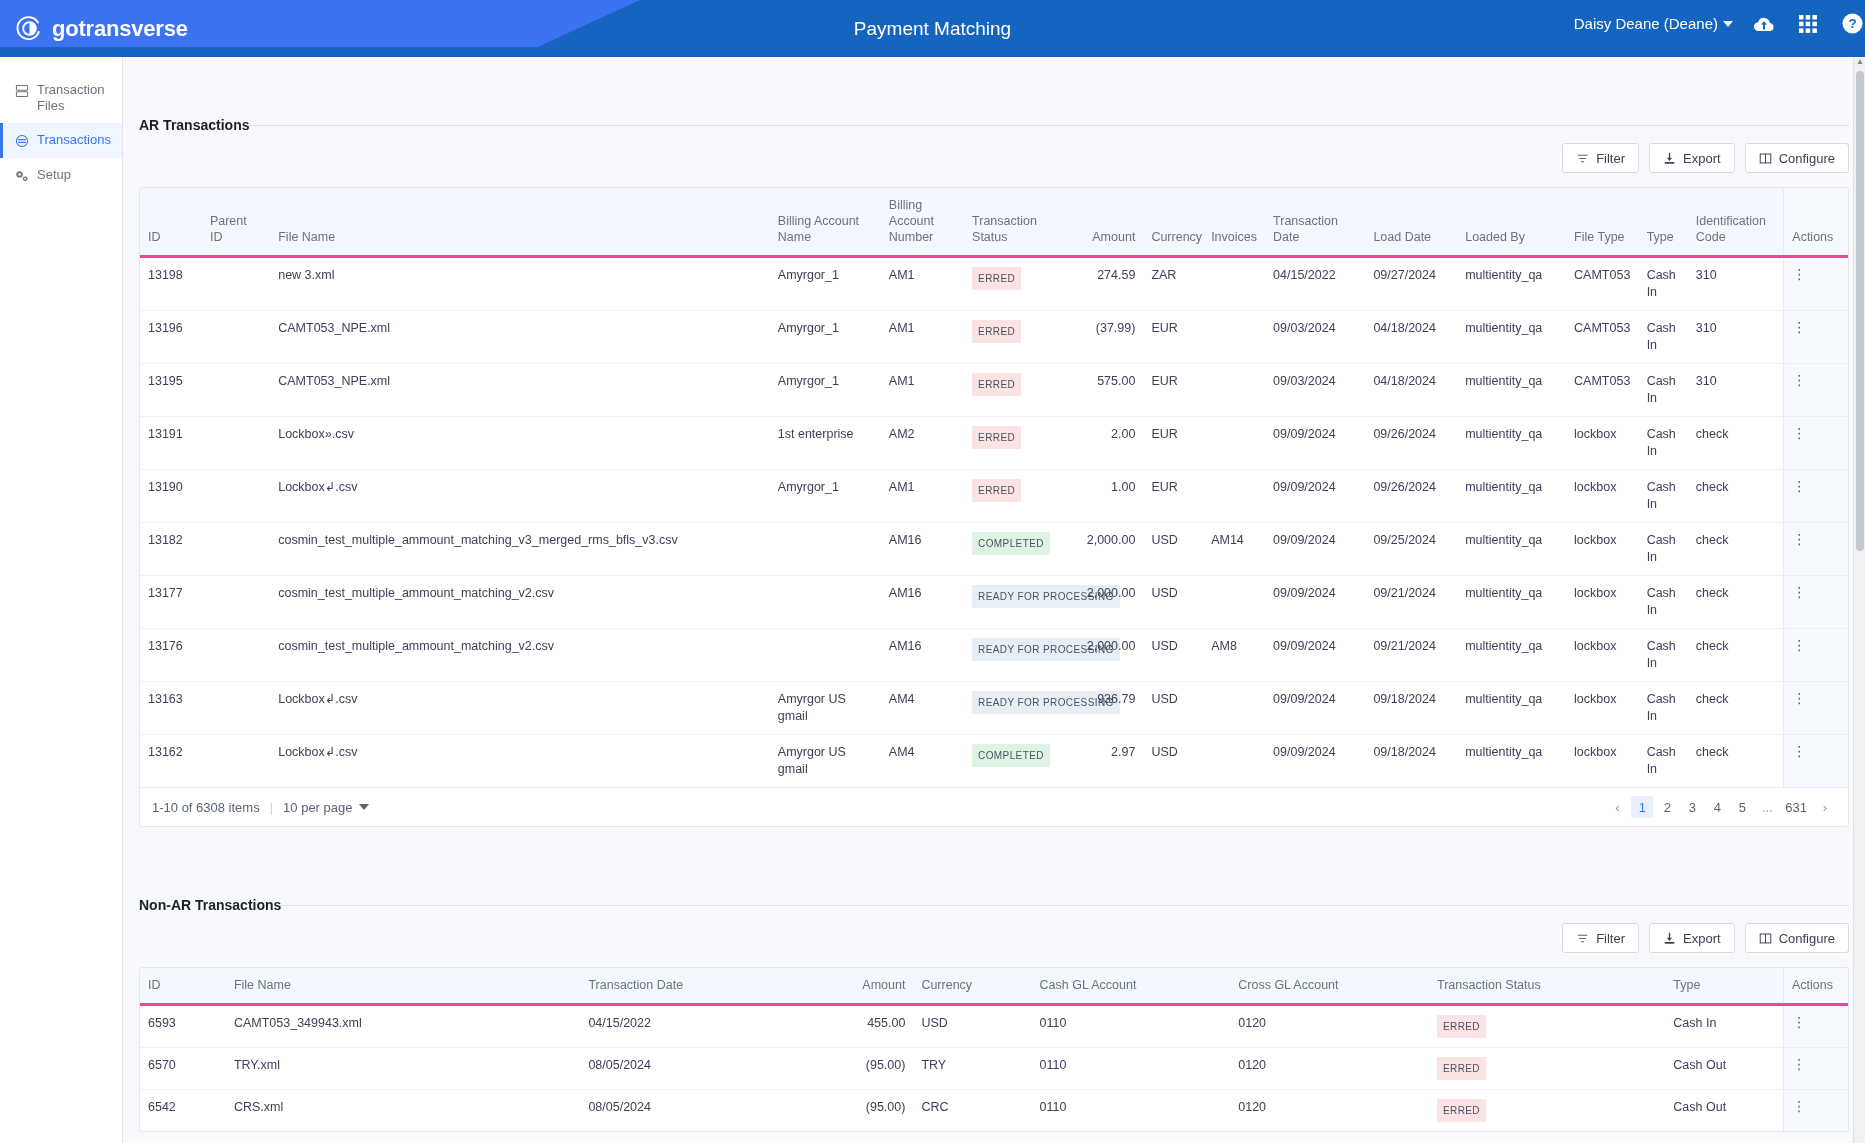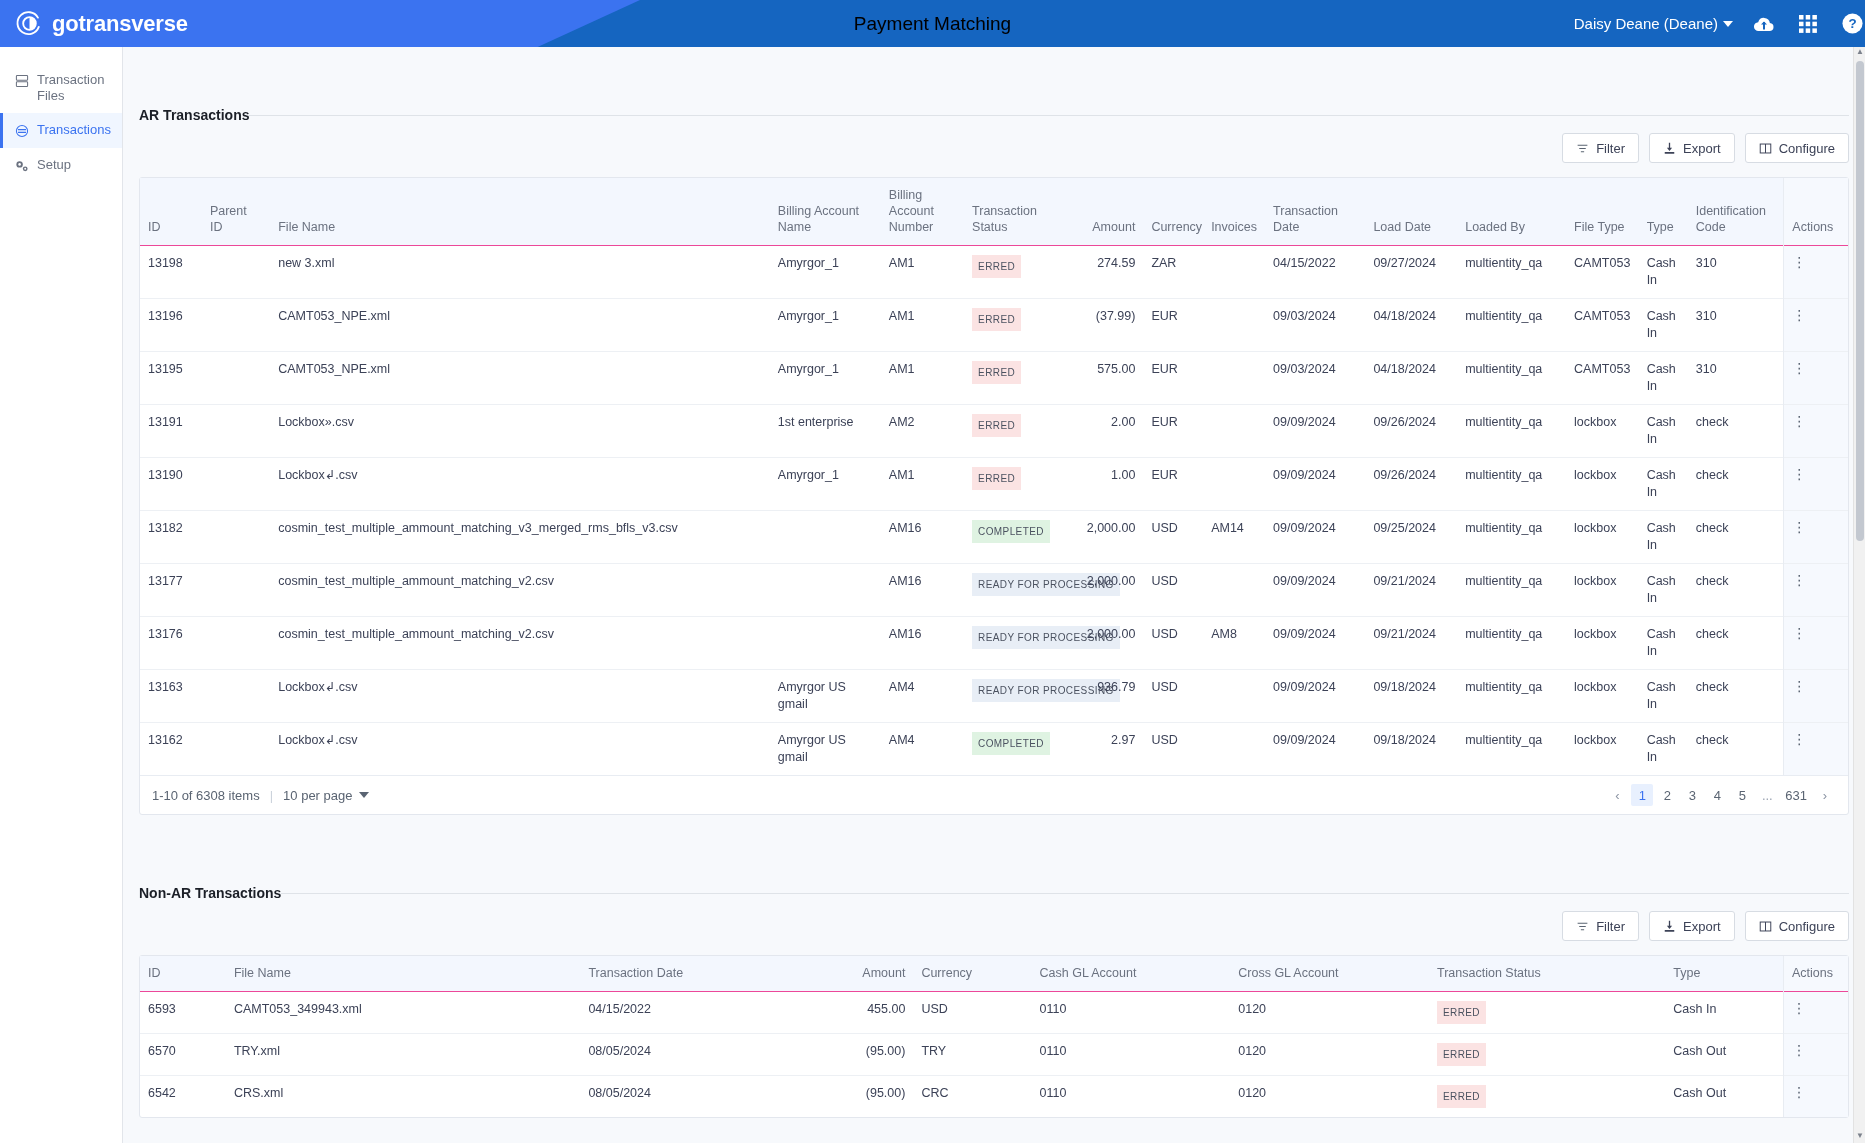--- a/index.html
+++ b/index.html
@@ -5,36 +5,36 @@
   * { box-sizing: border-box; margin:0; padding:0; }
   html,body { width:1865px; height:1143px; overflow:hidden; }
   body {
     font-family: "Liberation Sans", sans-serif;
     font-size: 13px;
     color:#3c4257;
     background:#ffffff;
   }
   
   #topbar {
-    position:relative; height:47px; width:100%;
+    position:relative; height:57px; width:100%;
     background:#1565c0;
     display:flex; align-items:center;
     overflow:hidden;
   }
   #topbar-angle{
     position:absolute; left:0; top:0; height:47px; width:640px;
     background:#3b73f0;
     clip-path: polygon(0 0, 100% 0, 84% 100%, 0 100%);
   }
   .brand { position:relative; display:flex; align-items:center; gap:9px; padding-left:16px; z-index:2;}
   .brand-logo { width:27px; height:27px; }
   .brand-text { color:#fff; font-size:22px; font-weight:bold; letter-spacing:-.2px;}
   #page-title {
     position:absolute; left:0; right:0; text-align:center;
-    color:#000000; font-size:19px; z-index:1;
+    color:#ffffff; font-size:19px; z-index:1;
   }
   #topbar-right {
     position:absolute; right:0; top:0; height:47px;
     display:flex; align-items:center; gap:18px; z-index:3;
   }
   #user-menu { color:#fff; font-size:15px; display:flex; align-items:center; gap:5px; cursor:pointer;}
   .hdr-icon { width:26px;height:26px; display:flex;align-items:center;justify-content:center; cursor:pointer;}
   .caret-down{ width:0;height:0;border-left:5px solid transparent;border-right:5px solid transparent;border-top:6px solid #fff;}
   
   #body-wrap { display:flex; height:1096px; width:100%; }
@@ -78,21 +78,21 @@
   thead th{
     background:#f3f7fe; color:#6b7280; font-weight:normal; font-size:12.5px;
     text-align:left; vertical-align:bottom; padding:9px 8px 10px 8px;
     line-height:16px;
   }
   thead th.num{ text-align:right; }
   tbody td{
     padding:9px 8px; font-size:12.5px; color:#3c4257; vertical-align:top;
     border-top:1px solid #edf0f4; line-height:17px;
   }
-  tbody tr:first-child td{ border-top:1px solid #ec4899; }
+  tbody tr:first-child td{ border-top:3px solid #ec4899; }
   td.num{ text-align:right; }
   td.act, th.act{
     background:#f6f9fe; border-left:1px solid #e8ecf2; text-align:left;
     width:56px;
   }
   .kebab{ color:#5a6472; font-size:14px; letter-spacing:0; cursor:pointer; line-height:14px;}
   .badge{
     display:inline-block; font-size:10px; letter-spacing:.4px;
     padding:3px 6px; border-radius:0; color:#4b5260; white-space:nowrap;
   }

